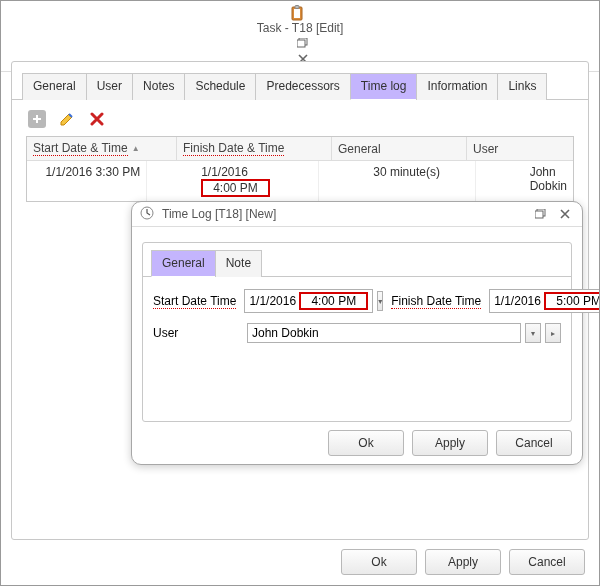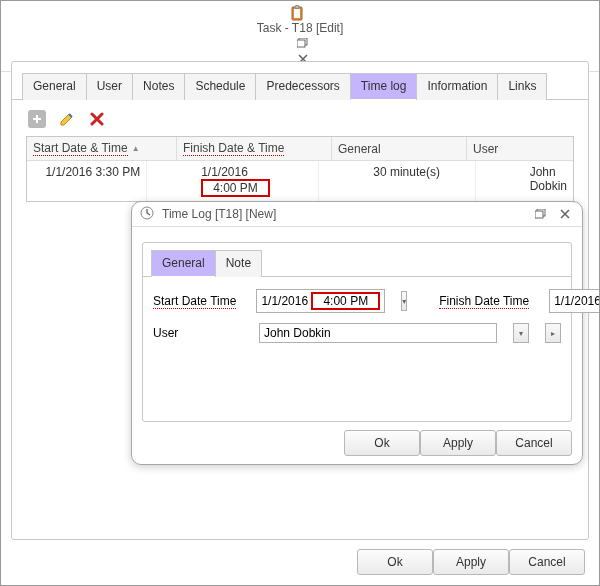--- a/index.html
+++ b/index.html
@@ -44,27 +44,27 @@
   .underline-sq { border-bottom: 1px dotted #d40000; }
   .sort-arrow { font-size: 8px; color: #888; }
 
   
   .modal { position: absolute; left: 130px; top: 200px; width: 452px; height: 264px; border: 1px solid #a7a7a7; border-radius: 10px; background: #fff; box-shadow: 0 2px 8px rgba(0,0,0,0.2); }
   .modal .m-titlebar { display: flex; align-items: center; padding: 4px 8px; border-bottom: 1px solid #ddd; }
   .modal .m-titlebar .title { flex: 1; color: #555; }
   .modal .m-panel { position: absolute; left: 10px; right: 10px; top: 40px; bottom: 42px; border: 1px solid #c8c8c8; border-radius: 3px; }
   .modal .m-tabs { display: flex; padding: 6px 8px 0; border-bottom: 1px solid #c8c8c8; }
   .modal .m-form { padding: 12px 10px; }
-  .frow { display: flex; align-items: center; margin-bottom: 10px; gap: 16px; }
+  .frow { display: flex; align-items: center; margin-bottom: 10px; gap: 4px; }
   .flabel { white-space: nowrap; margin-right: 4px; }
   .fval { border: 1px solid #b0b0b0; padding: 2px 4px; background: #fff; white-space: nowrap; }
   .dd { width: 16px; height: 20px; border: 1px solid #b0b0b0; background: linear-gradient(#f9f9f9,#e8e8e8); display: flex; align-items: center; justify-content: center; color: #666; font-size: 8px; cursor: pointer; }
 
   
-  .btnrow { position: absolute; right: 10px; bottom: 8px; display: flex; gap: 0; }
+  .btnrow { position: absolute; right: 10px; bottom: 8px; display: flex; gap: 8px; }
   .btn { width: 76px; height: 26px; border: 1px solid #b8b8b8; background: linear-gradient(#fdfdfd,#eaeaea); border-radius: 3px; display: flex; align-items: center; justify-content: center; cursor: pointer; color: #333; }
 
   
   .anno { position: absolute; color: #d40000; font-weight: bold; font-size: 13px; white-space: nowrap; }
   .arrow-stem { position: absolute; width: 2px; background: #d40000; }
   .arrow-head { position: absolute; width: 0; height: 0; border-left: 6px solid transparent; border-right: 6px solid transparent; border-top: 10px solid #d40000; }
 
   svg { display: block; }
 </style>
 </head>

